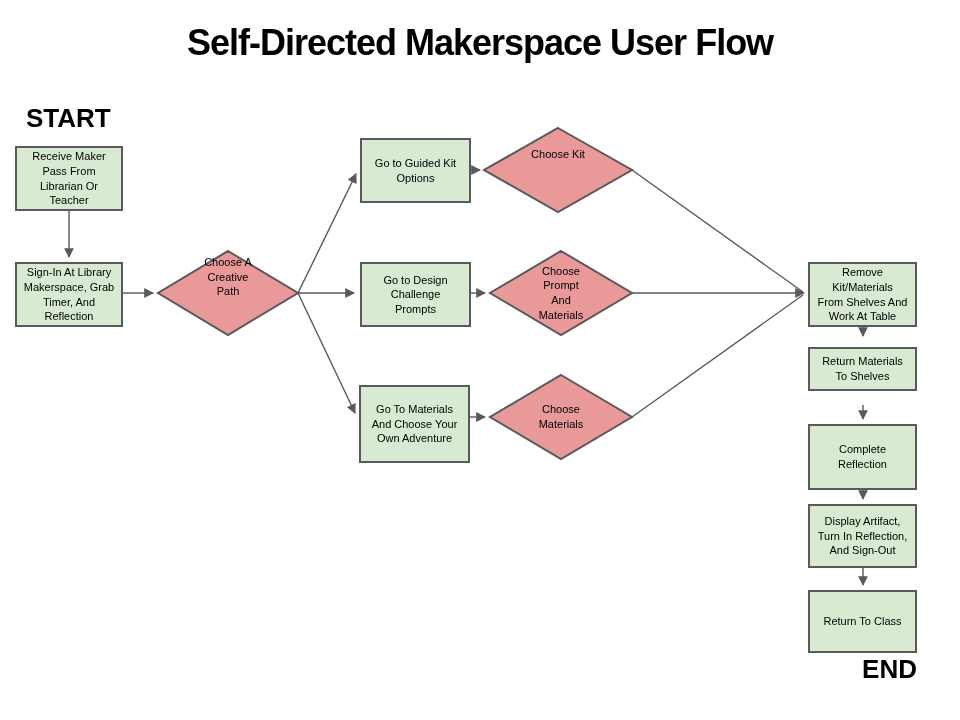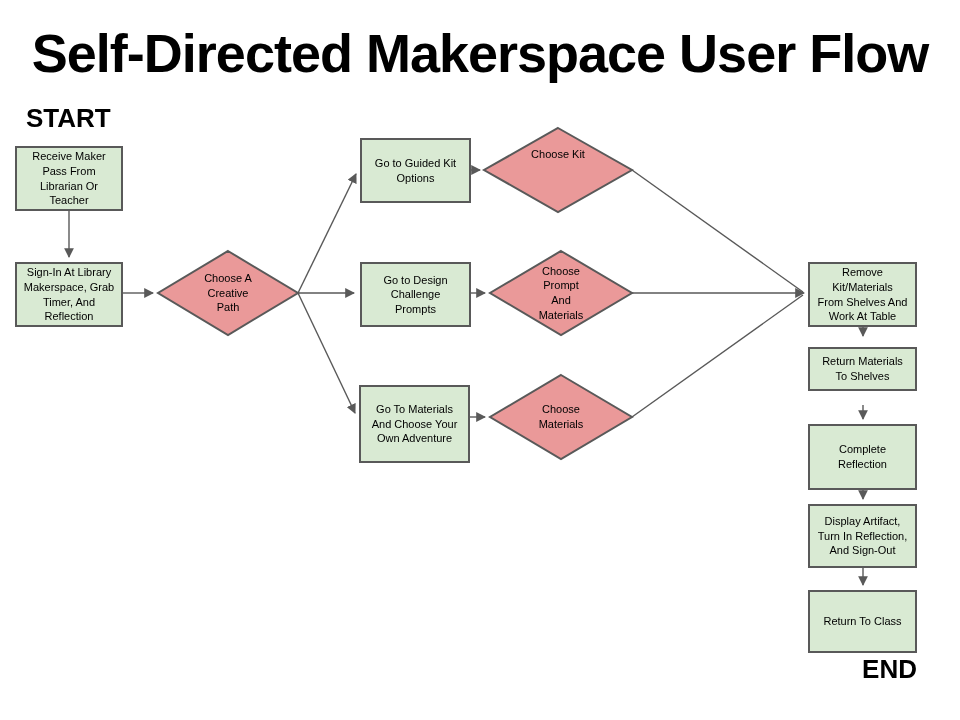--- a/index.html
+++ b/index.html
@@ -14,21 +14,21 @@
     height: 720px;
     background: var(--background, #ffffff);
     overflow: hidden;
   }
   .diagram-title {
     position: absolute;
     left: 0;
     top: 22px;
     width: 960px;
     text-align: center;
-    font-size: 54px;
+    font-size: 36px;
     font-weight: 700;
     letter-spacing: -1px;
     color: var(--text, #000);
     margin: 0;
   }
   .terminal {
     position: absolute;
     font-size: 26px;
     font-weight: 700;
     color: var(--text, #000);
@@ -151,21 +151,21 @@
   </div>
   <div class="node process" style="left:808px;top:504px;width:109px;height:64px">
     <span class="lbl">Display Artifact,
 Turn In Reflection,
 And Sign-Out</span>
   </div>
   <div class="node process" style="left:808px;top:590px;width:109px;height:63px">
     <span class="lbl">Return To Class</span>
   </div>
 
-  <div class="node decision-label" style="left:158px;top:251px;width:140px;height:84px">
+  <div class="node decision-label" style="left:158px;top:235px;width:140px;height:84px">
     <span class="lbl">Choose A
 Creative
 Path</span>
   </div>
   <div class="node decision-label" style="left:484px;top:112px;width:148px;height:84px">
     <span class="lbl">Choose Kit</span>
   </div>
   <div class="node decision-label" style="left:490px;top:251px;width:142px;height:84px">
     <span class="lbl">Choose
 Prompt

